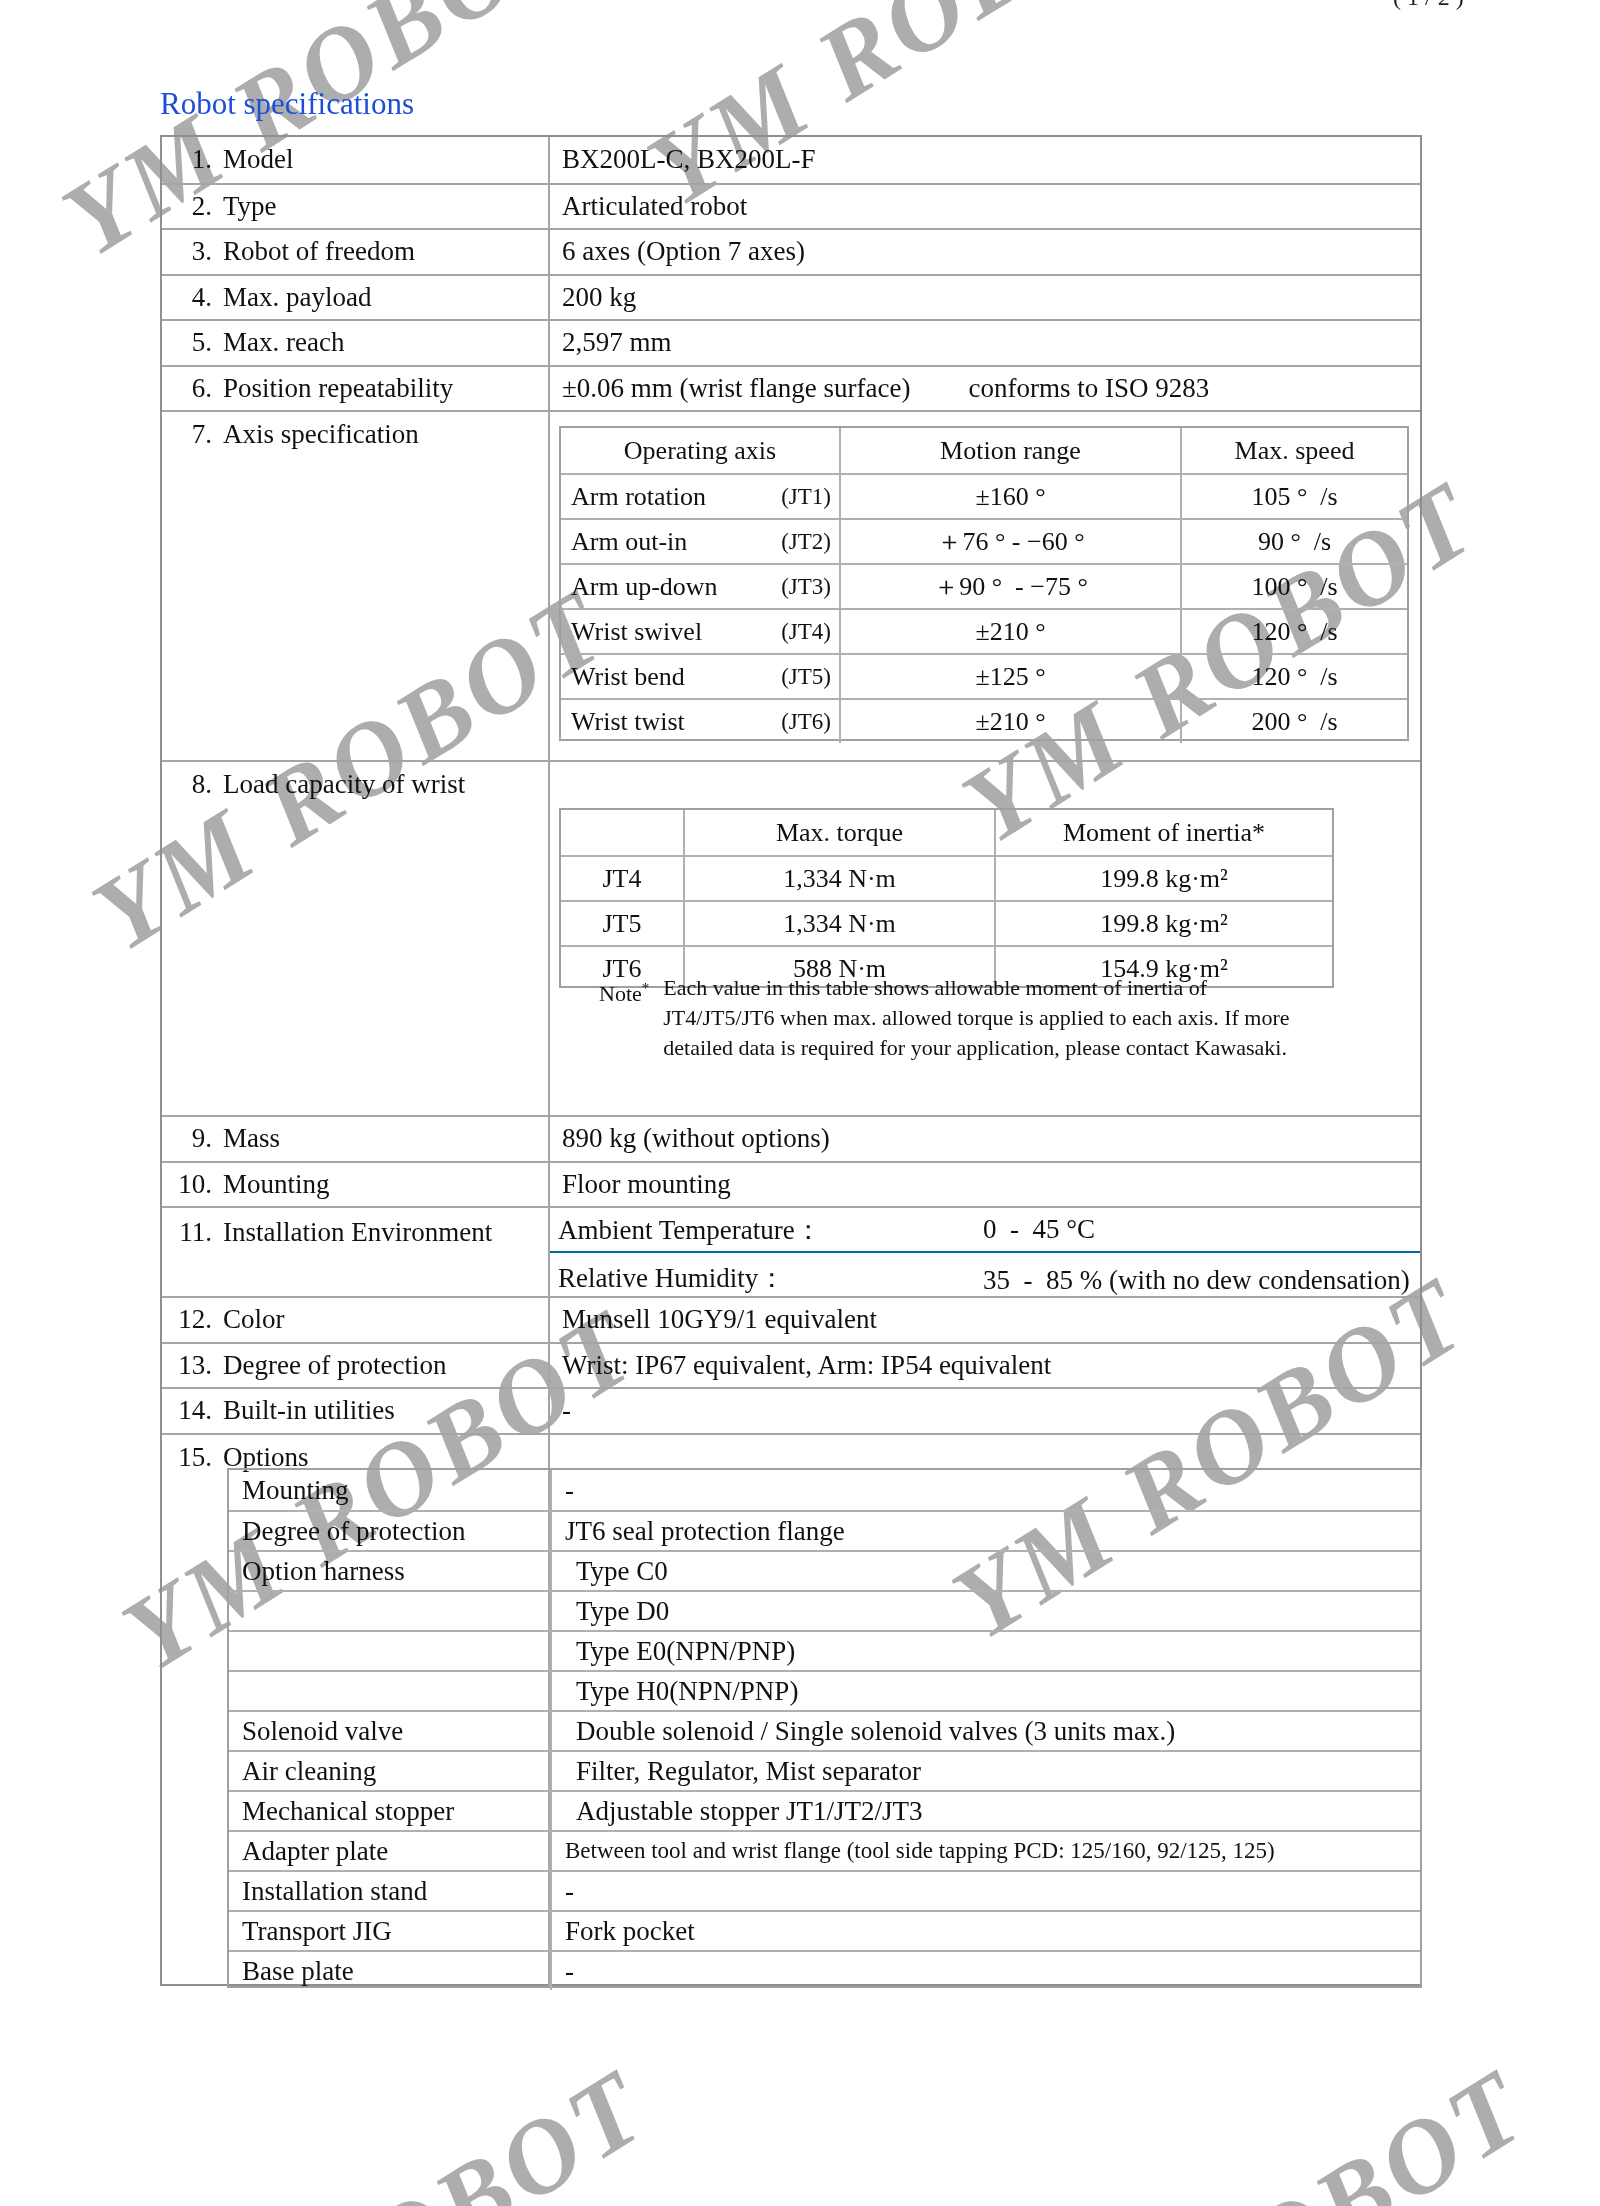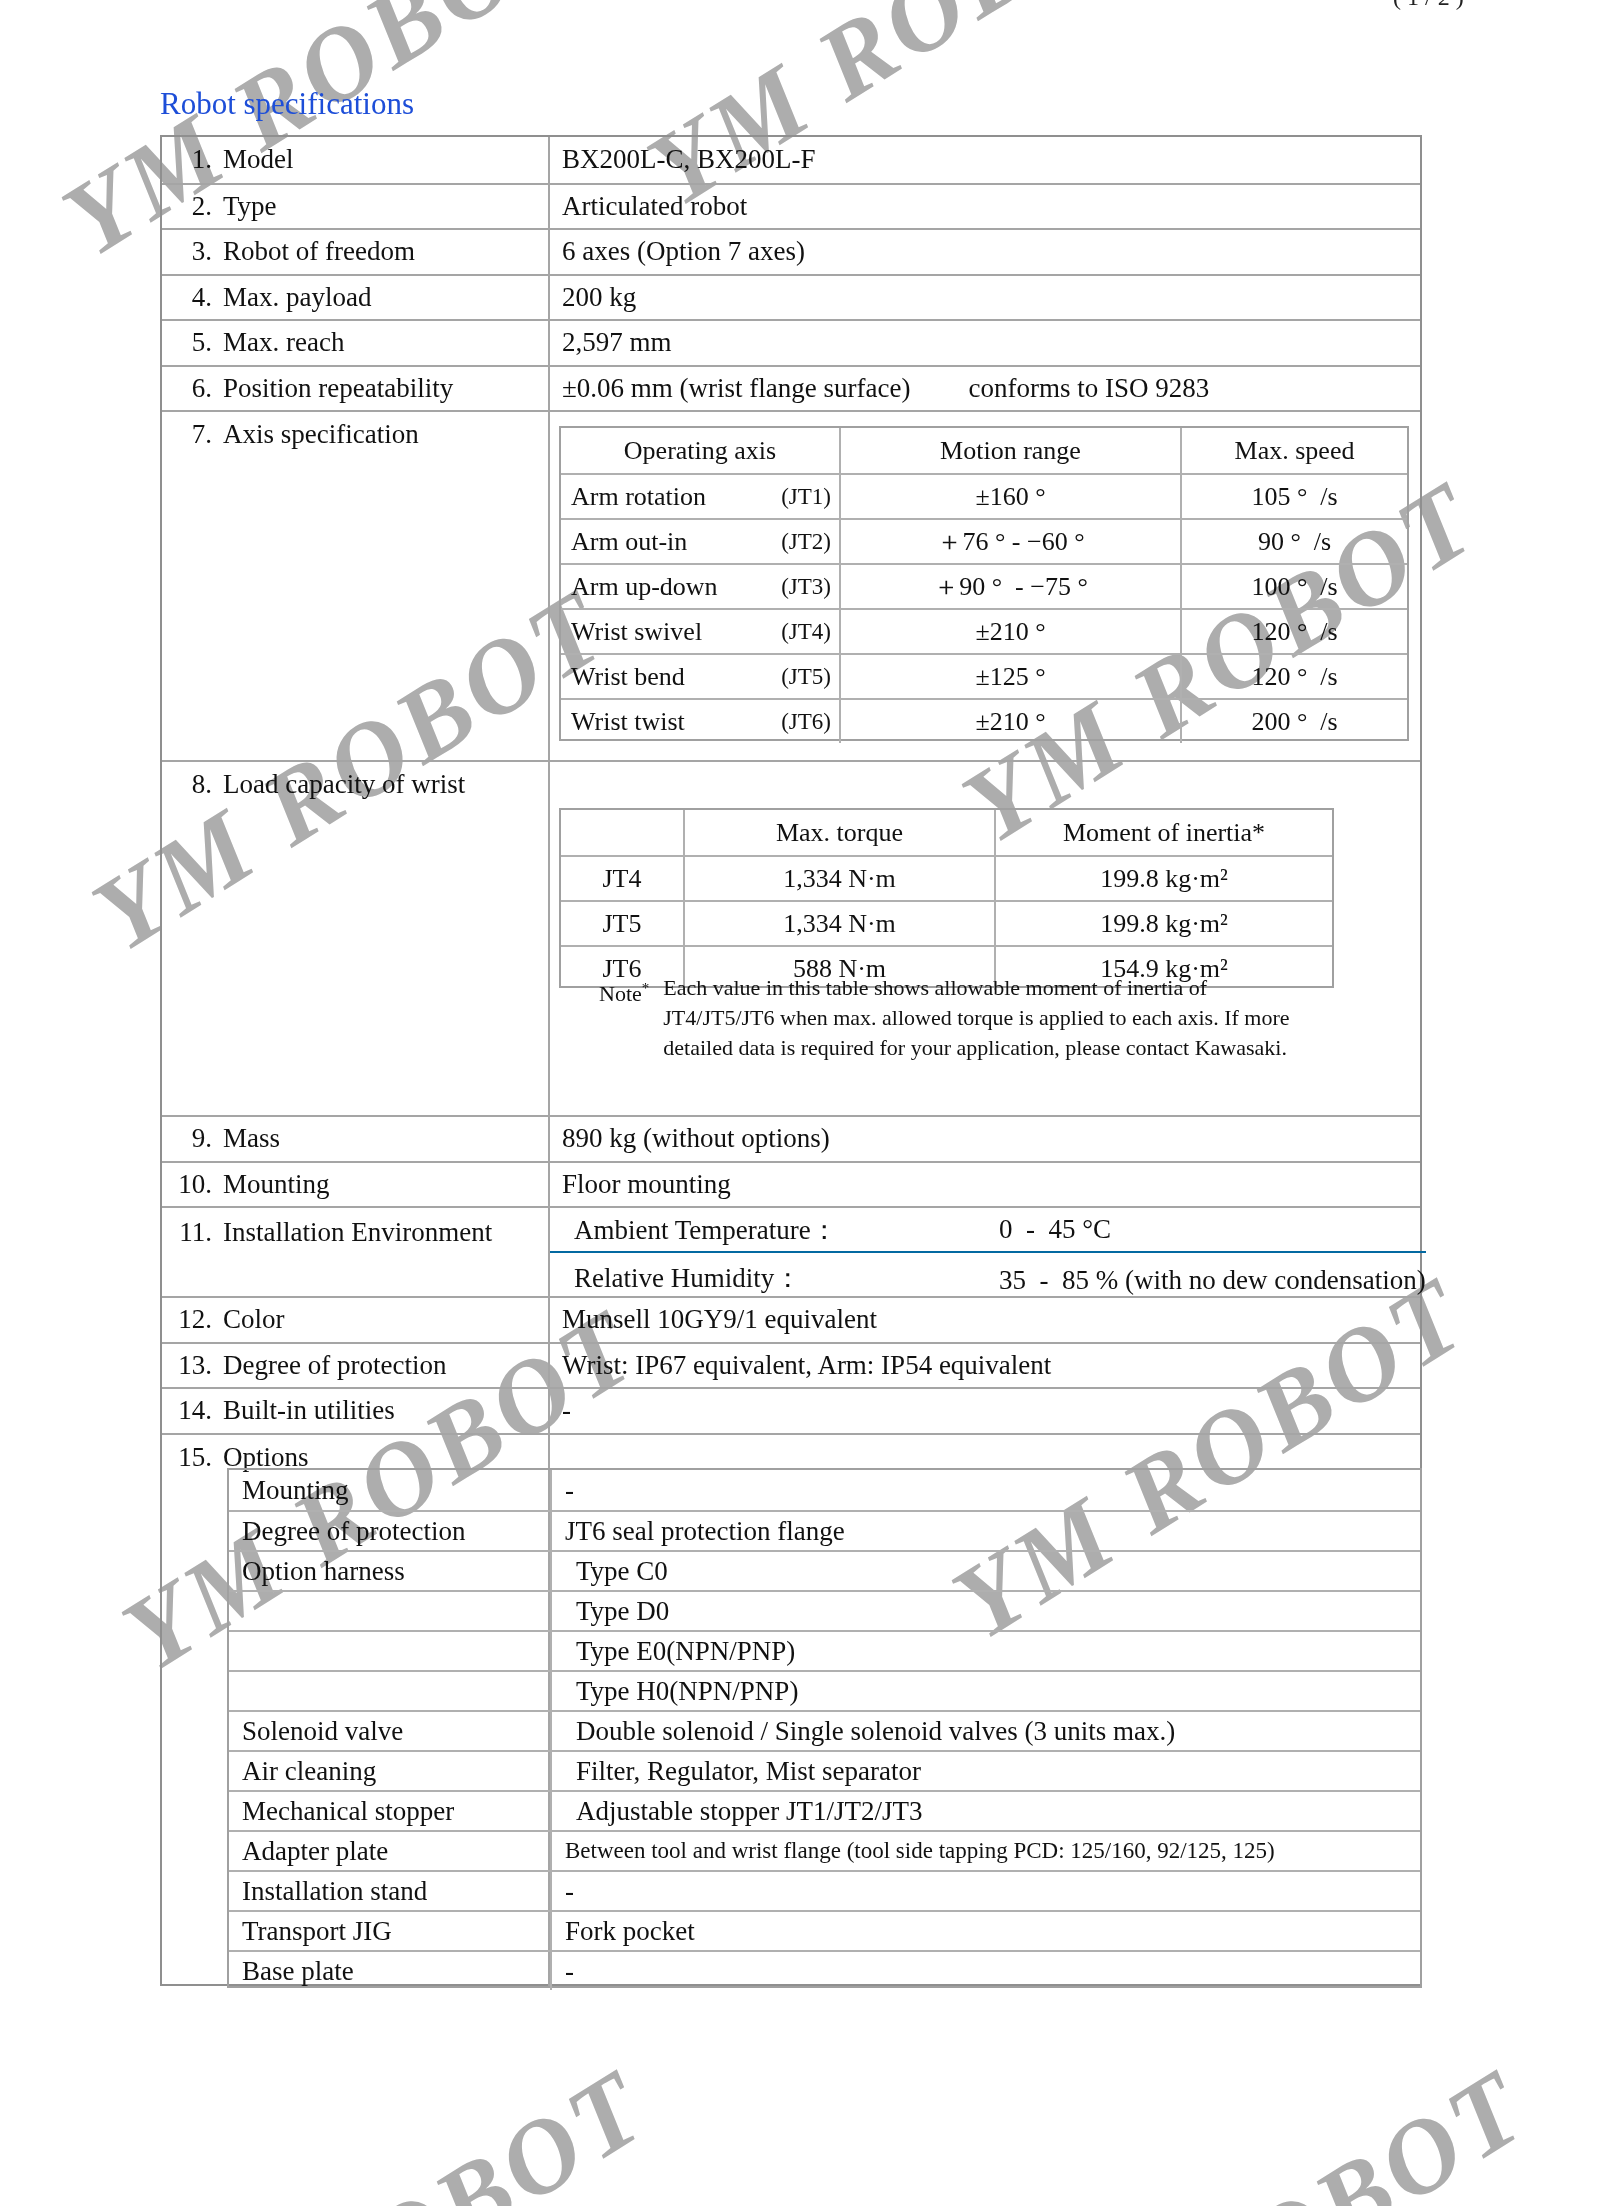--- a/index.html
+++ b/index.html
@@ -74,21 +74,21 @@
   .mrow .val{
     display:flex;align-items:center;
     padding-left:12px;font-size:27px;white-space:pre;
   }
   .row7{height:350px;}
   .row8{height:355px;}
   .row11{height:90px;}
   .row15{height:555.5px;}
   .row7 .lab,.row8 .lab,.row15 .lab{align-items:flex-start;padding-top:7px;}
   .row11 .val2col{display:flex;flex-direction:column;padding:0;}
-  .row11 .envline{flex:1;display:flex;align-items:center;padding-left:24px;font-size:27px;white-space:pre;}
+  .row11 .envline{flex:1;display:flex;align-items:center;padding-left:8px;font-size:27px;white-space:pre;}
   .row11 .envline + .envline{border-top:2px solid #0369a1;align-items:flex-end;}
   .row11 .envlab{display:inline-block;width:425px;}
   .gap2{display:inline-block;width:58px;}
 
   
   .axis-table{
     position:absolute;left:397px;top:289px;
     width:850px;height:315px;
     border:2px solid #a0a0a0;box-sizing:border-box;
     background:transparent;

